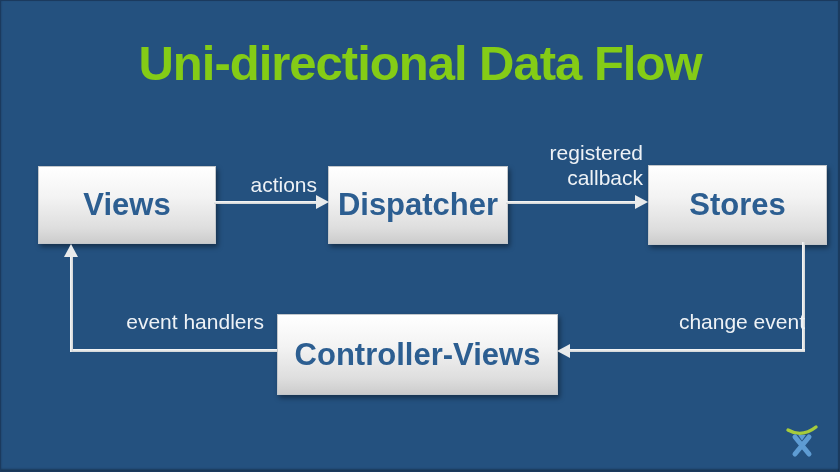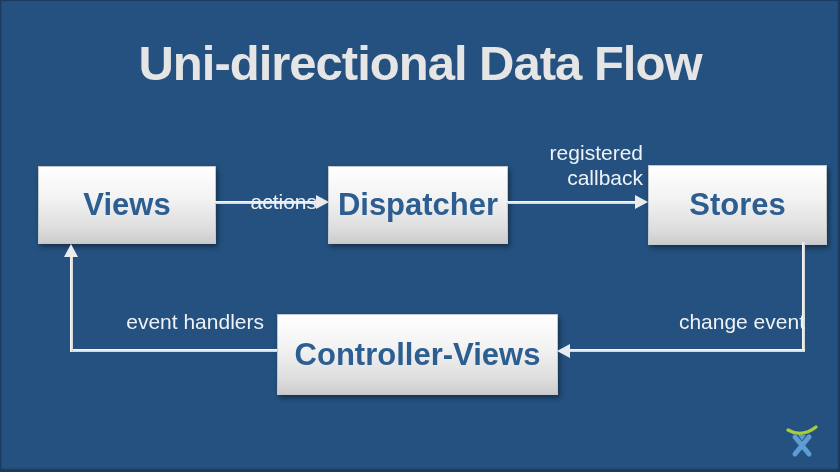--- a/index.html
+++ b/index.html
@@ -18,21 +18,21 @@
     box-shadow: inset 0 -2px 2px rgba(0,0,0,0.30), inset -1px 0 1px rgba(0,0,0,0.20);
     overflow: hidden;
   }
   .title {
     position: absolute;
     top: 38px;
     left: 0;
     width: 100%;
     margin: 0;
     text-align: center;
-    color: #e5e5e5;
+    color: #84cc16;
     font-size: 49px;
     font-weight: 700;
     letter-spacing: -1px;
     line-height: 1.0;
   }
   .node {
     position: absolute;
     display: flex;
     align-items: center;
     justify-content: center;
@@ -89,21 +89,21 @@
   .vline-c2v { left: 69px;  top: 256px; height: 95px; }
   .head-c2v  { left: 63px;  top: 243px; }
 
   .edge-label {
     position: absolute;
     color: #eef2f6;
     font-size: 21px;
     line-height: 25px;
     text-align: right;
   }
-  .label-actions    { left: 213px; top: 188px; width: 103px; }
+  .label-actions    { left: 213px; top: 171px; width: 103px; }
   .label-registered { left: 502px; top: 139px; width: 140px; }
   .label-change     { left: 569px; top: 308px; width: 235px; }
   .label-event      { left: 48px;  top: 308px; width: 215px; }
 
   .logo {
     position: absolute;
     left: 783px;
     top: 415px;
     width: 36px;
     height: 44px;

